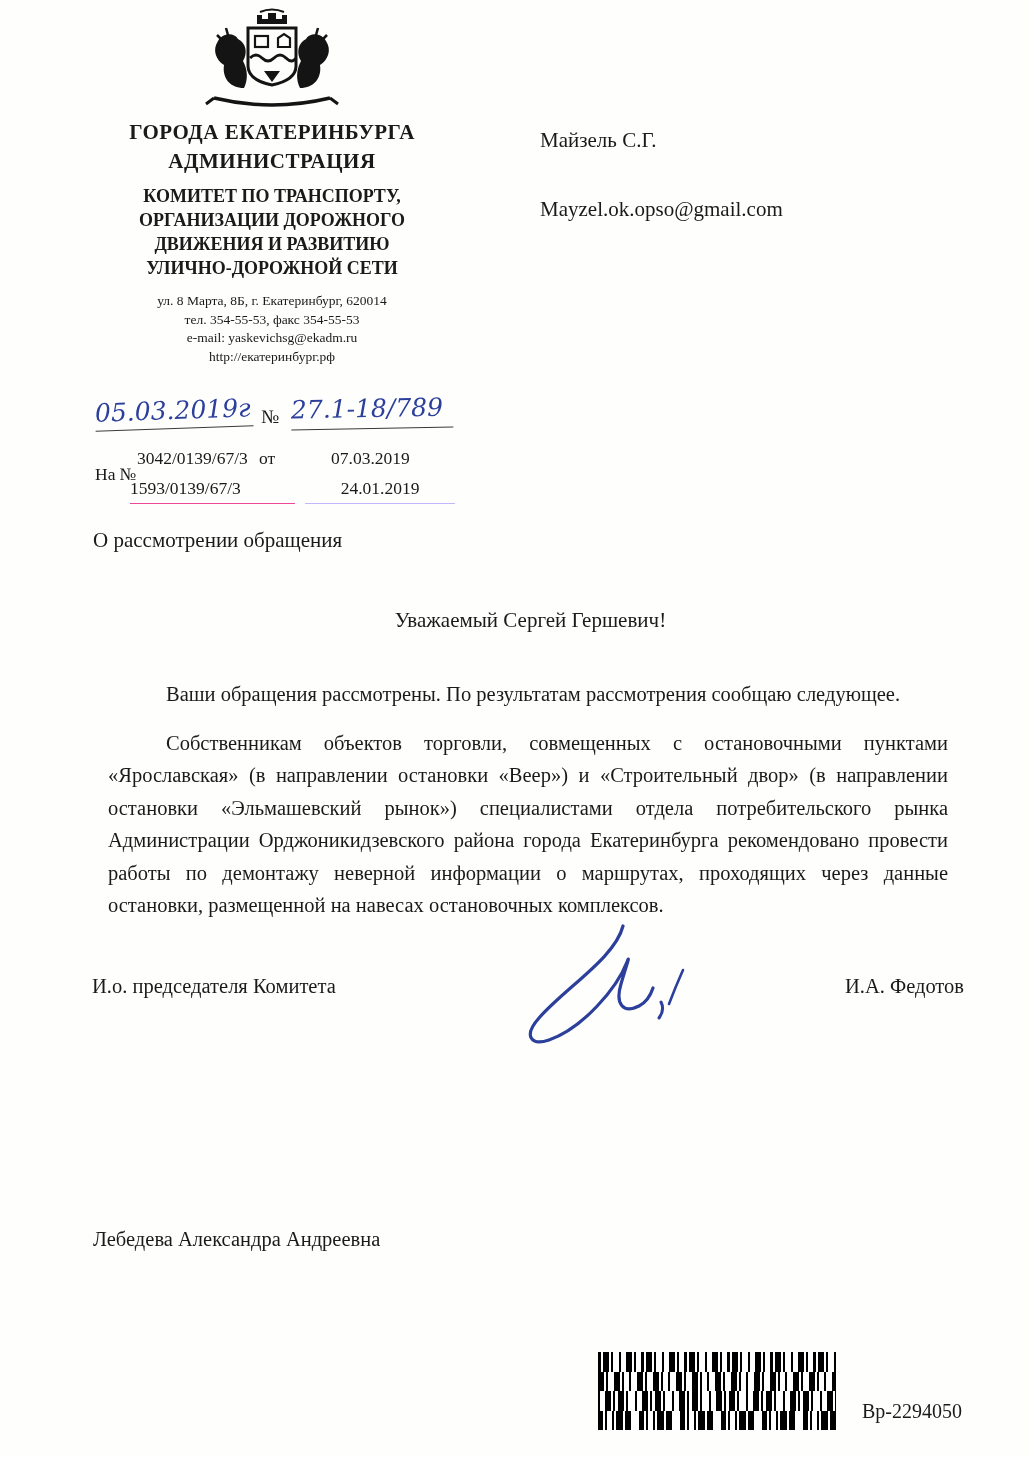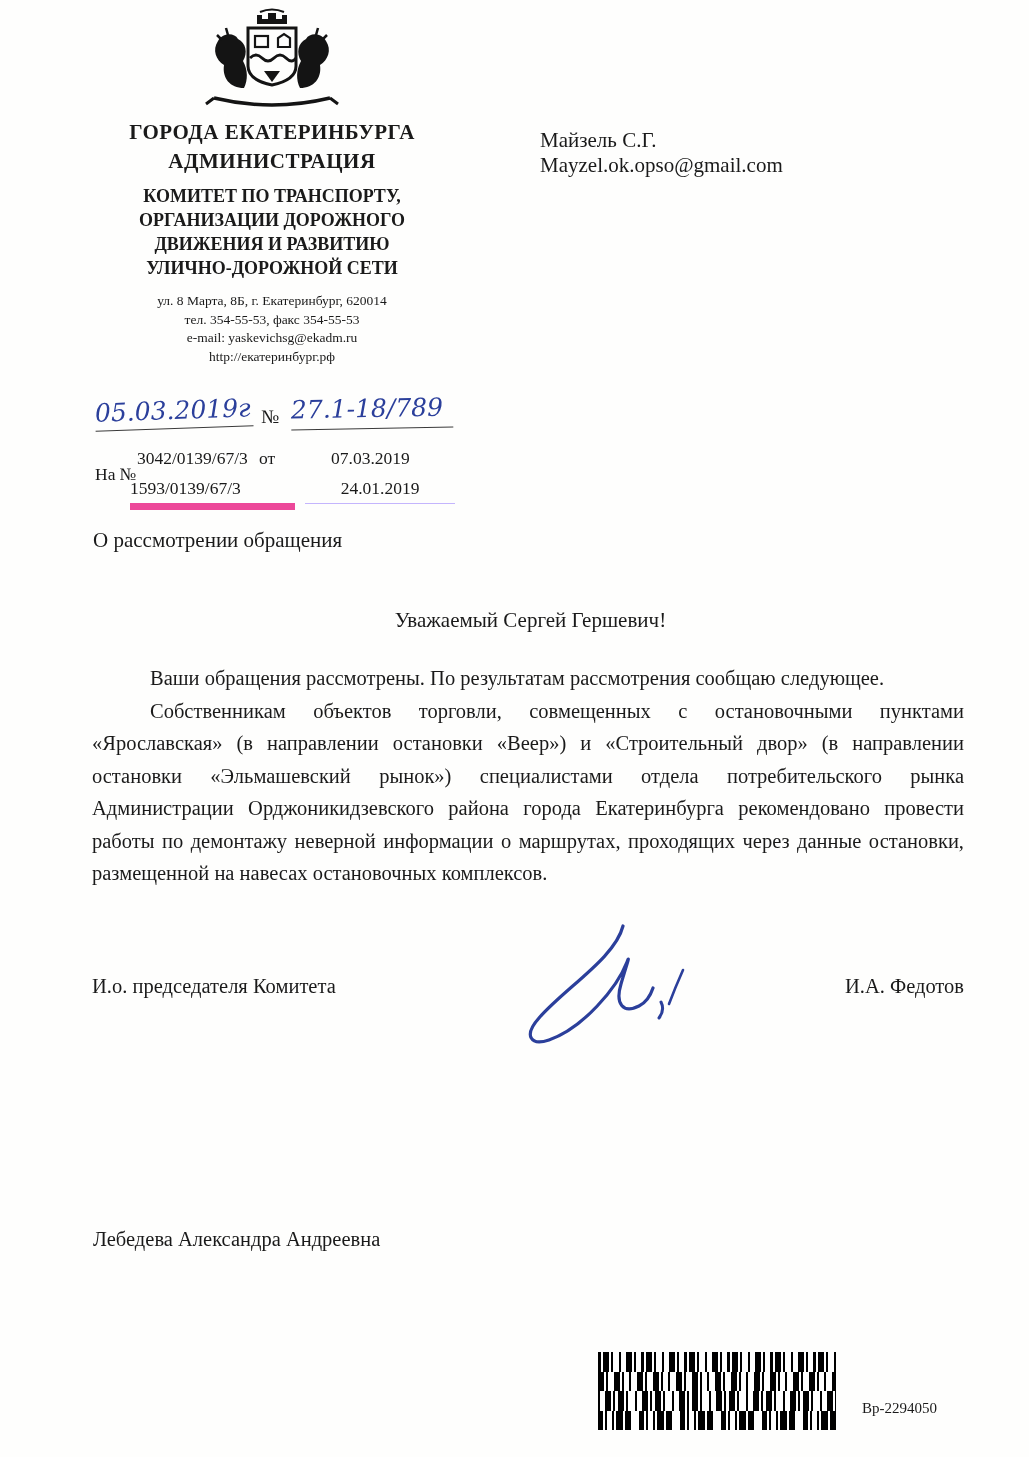--- a/index.html
+++ b/index.html
@@ -22,21 +22,21 @@
     left: 82px; top: 8px;
     width: 380px;
     text-align: center;
   }
   .emblem { display: block; margin: 0 auto 8px auto; }
   .org-name { font-size: 21px; font-weight: 700; line-height: 29px; letter-spacing: .5px; }
   .committee { font-size: 18px; font-weight: 700; line-height: 24px; margin-top: 8px; }
   .lh-contacts { font-size: 13.5px; line-height: 18.5px; margin-top: 12px; }
 
   .addressee { position: absolute; left: 540px; top: 128px; font-size: 21px; }
-  .addressee .email { }
+  .addressee .email { margin-top: 44px; }
 
   
   .ref-row1 { position: absolute; left: 95px; top: 396px; height: 40px; }
   .hand {
     font-family: "DejaVu Serif", serif;
     font-style: italic;
     color: #2b3f9b;
     font-size: 25px;
   }
   .hw-date {
@@ -53,34 +53,34 @@
 
   .ref-row2 { position: absolute; left: 95px; top: 448px; font-size: 17.5px; }
   .ref-row2 .frag { position: absolute; white-space: nowrap; }
   .r2-label { left: 0; top: 0; margin-top: 16px; }
   .r2-num   { left: 42px; top: 0; }
   .r2-ot    { left: 164px; top: 0; }
   .r2-date  { left: 236px; top: 0; }
 
   .ref-row3 { position: absolute; left: 95px; top: 478px; font-size: 17.5px; }
   .ref-row3 .frag { position: absolute; white-space: nowrap; }
-  .r3-num  { left: 35px; top: 0; width: 165px; border-bottom: 7px solid #ec4899; padding-bottom: 4px; }
+  .r3-num  { left: 35px; top: 0; width: 165px; border-bottom: 1px solid #ec4899; padding-bottom: 4px; }
   .r3-date { left: 210px; top: 0; width: 150px; border-bottom: 1px solid #c4b5fd; padding-bottom: 4px; text-align: center; }
 
   .subject { position: absolute; left: 93px; top: 528px; font-size: 21px; }
 
   .salutation { position: absolute; left: 0; top: 608px; width: 1029px; text-align: center; font-size: 21px; padding-left: 16px; }
 
   
   .body-text {
     position: absolute; left: 92px; top: 662px; width: 872px;
     font-size: 20.5px; line-height: 32.5px;
     text-align: justify;
   }
-  .body-text p { margin: 0; text-indent: 58px; }
+  .body-text p { margin: 16px; text-indent: 58px; }
 
   
   .sig-row { position: absolute; left: 92px; top: 975px; width: 872px; font-size: 20.5px; }
   .sig-pos { position: absolute; left: 0; top: 0; }
   .sig-name { position: absolute; right: 0; top: 0; }
   .sig-stroke { position: absolute; left: 505px; top: 918px; }
 
   
   .executor { position: absolute; left: 93px; top: 1224px; font-size: 20.5px; line-height: 30px; }
 
@@ -88,21 +88,21 @@
   .barcode {
     position: absolute; left: 598px; top: 1352px;
     width: 238px; height: 78px;
     display: flex; flex-direction: column;
   }
   .bc-row { flex: 1 1 0; }
   .bc-a { background: repeating-linear-gradient(90deg,#000 0 3px,#fff 3px 5px,#000 5px 11px,#fff 11px 13px,#000 13px 15px,#fff 15px 21px,#000 21px 23px,#fff 23px 28px,#000 28px 34px,#fff 34px 36px,#000 36px 38px,#fff 38px 43px); }
   .bc-b { background: repeating-linear-gradient(90deg,#000 0 6px,#fff 6px 8px,#000 8px 10px,#fff 10px 16px,#000 16px 22px,#fff 22px 24px,#000 24px 26px,#fff 26px 31px,#000 31px 33px,#fff 33px 39px); }
   .bc-c { background: repeating-linear-gradient(90deg,#000 0 2px,#fff 2px 7px,#000 7px 13px,#fff 13px 15px,#000 15px 17px,#fff 17px 20px,#000 20px 26px,#fff 26px 28px,#000 28px 30px,#fff 30px 37px); }
   .bc-d { background: repeating-linear-gradient(90deg,#000 0 5px,#fff 5px 7px,#000 7px 9px,#fff 9px 14px,#000 14px 16px,#fff 16px 18px,#000 18px 25px,#fff 25px 27px,#000 27px 33px,#fff 33px 41px); }
-  .barcode-label { position: absolute; left: 862px; top: 1400px; font-size: 15px; font-family: "Liberation Serif", serif; }
+  .barcode-label { position: absolute; left: 862px; top: 1400px; font-size: 20px; font-family: "Liberation Serif", serif; }
 </style>
 </head>
 <body>
 
 <div class="page">
 
   <div class="letterhead">
     <svg class="emblem" width="176" height="102" viewBox="0 0 176 102" aria-hidden="true">
 
       <path d="M73 16 v-9 h5 v4 h6 v-6 h8 v6 h6 v-4 h5 v9 z" fill="#141414"></path>

